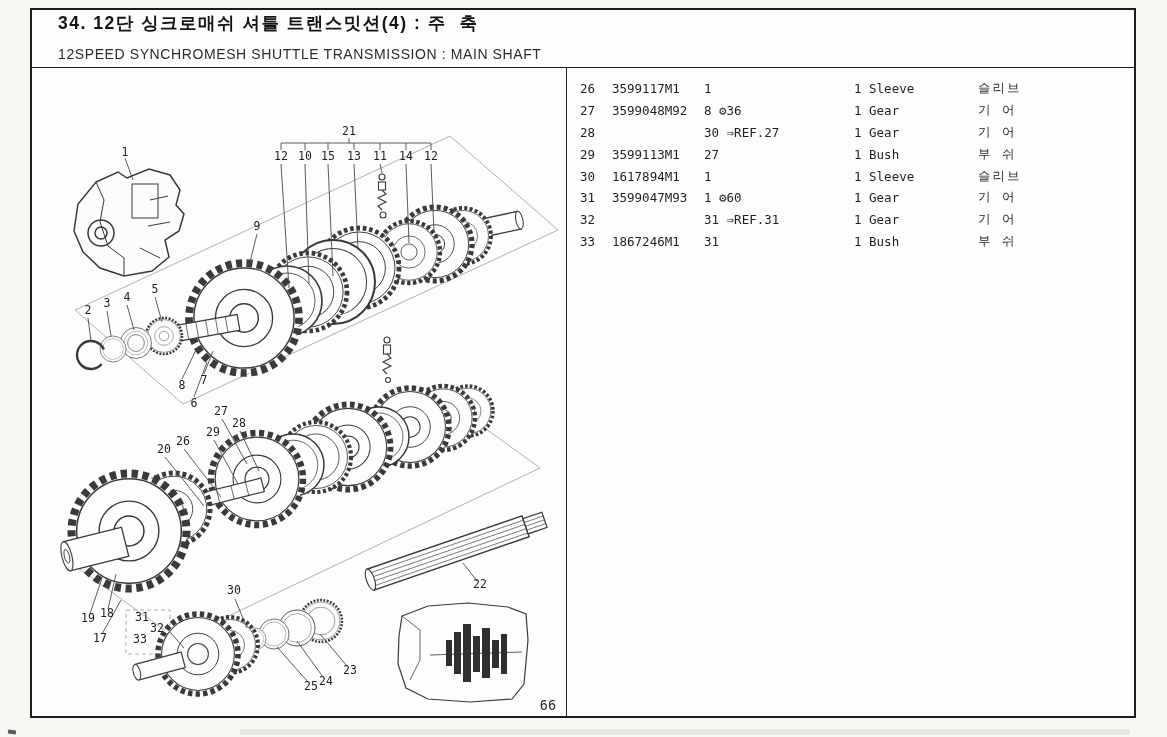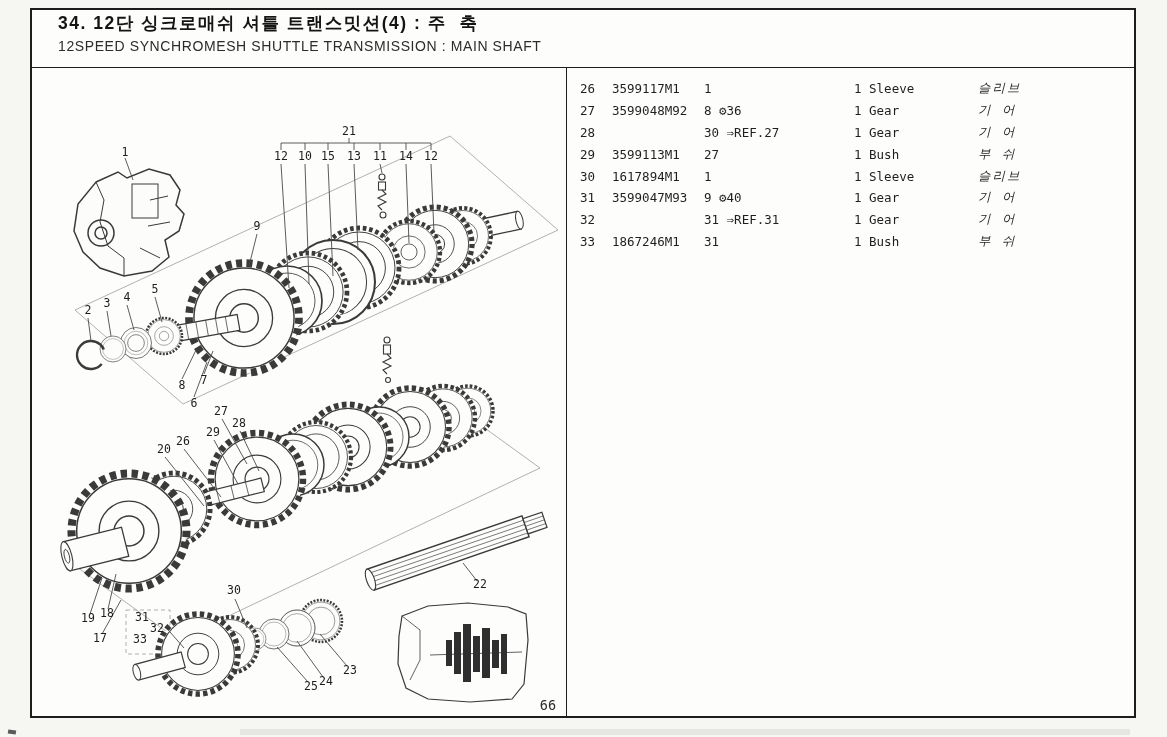--- a/index.html
+++ b/index.html
@@ -10,33 +10,33 @@
   }
   .page-frame{
     position:absolute;left:30px;top:8px;width:1106px;height:710px;
     border:2px solid #1d1d1d;background:#fdfdfb;box-sizing:border-box;
   }
   .title-ko{
     position:absolute;left:58px;top:11px;font-size:17.5px;font-weight:bold;
     color:#141414;letter-spacing:1.5px;white-space:pre;
   }
   .title-en{
-    position:absolute;left:58px;top:38px;font-size:14px;color:#2c2c2c;
+    position:absolute;left:58px;top:46px;font-size:14px;color:#2c2c2c;
     letter-spacing:0.6px;white-space:pre;
   }
   .hrule{position:absolute;left:31px;top:67px;width:1104px;height:0;border-top:1.6px solid #1d1d1d;}
   .vrule{position:absolute;left:566px;top:67px;width:0;height:651px;border-left:1.5px solid #1d1d1d;}
   .ptable{
     position:absolute;left:580px;top:78px;width:545px;
     font-family:"DejaVu Sans Mono","Liberation Mono",monospace;
     font-size:12.5px;color:#1f1f1f;
   }
   .prow{display:grid;grid-template-columns:32px 92px 150px 124px 1fr;height:21.8px;align-items:center;}
   .pcell{white-space:pre;overflow:visible;}
-  .pcell-ko{letter-spacing:2px;font-style:italic;}
+  .pcell-ko{letter-spacing:2px;}
   svg.diagram{position:absolute;left:0;top:0;}
   .callout{font:11.5px "DejaVu Sans Mono","Liberation Mono",monospace;fill:#1d1d1d;text-anchor:middle;}
   .pagenum{font:13.5px "DejaVu Sans Mono","Liberation Mono",monospace;fill:#2a2a2a;text-anchor:middle;}
   .scan-speck{position:absolute;left:8px;top:730px;width:8px;height:4px;background:#5a5a5a;transform:rotate(8deg);}
   .scan-smudge{position:absolute;left:240px;top:729px;width:890px;height:6px;background:#d9d9d6;opacity:.55;}
 </style>
 </head>
 <body>
 
 <div class="page-frame"></div>
@@ -78,21 +78,21 @@
       <div class="prow">
         <span class="pcell pcell-ref">30</span>
         <span class="pcell pcell-part">1617894M1</span>
         <span class="pcell pcell-qty">1</span>
         <span class="pcell pcell-desc">1 Sleeve</span>
         <span class="pcell pcell-ko">슬리브</span>
       </div>
       <div class="prow">
         <span class="pcell pcell-ref">31</span>
         <span class="pcell pcell-part">3599047M93</span>
-        <span class="pcell pcell-qty">9 ⚙40</span>
+        <span class="pcell pcell-qty">1 ⚙60</span>
         <span class="pcell pcell-desc">1 Gear</span>
         <span class="pcell pcell-ko">기 어</span>
       </div>
       <div class="prow">
         <span class="pcell pcell-ref">32</span>
         <span class="pcell pcell-part"></span>
         <span class="pcell pcell-qty">31 ⇒REF.31</span>
         <span class="pcell pcell-desc">1 Gear</span>
         <span class="pcell pcell-ko">기 어</span>
       </div>

